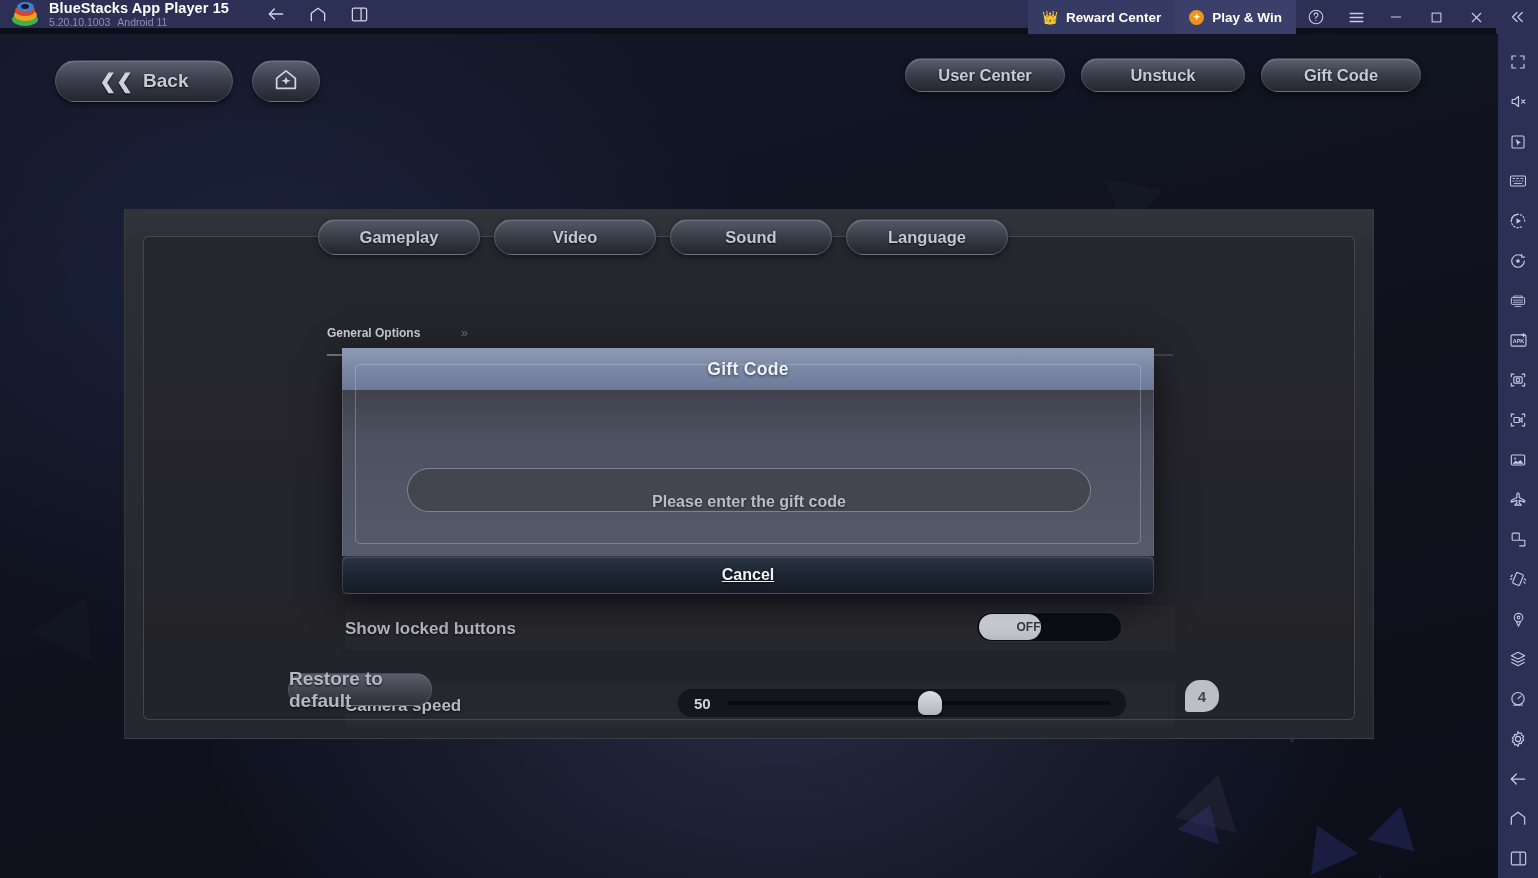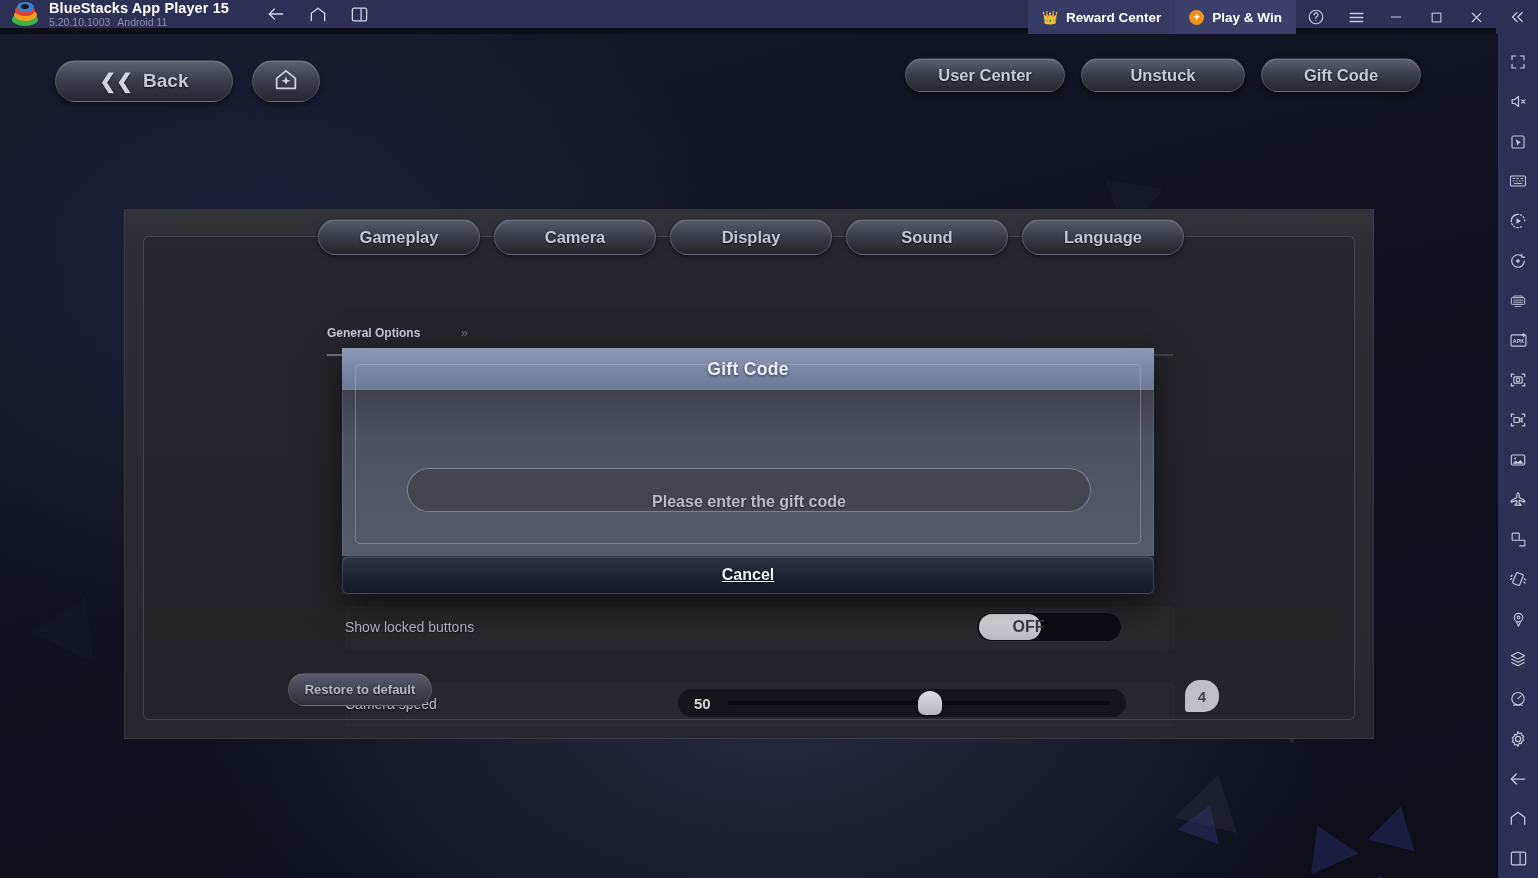--- a/index.html
+++ b/index.html
@@ -101,39 +101,39 @@
     text-shadow: 0 1px 2px rgba(0,0,0,.8); cursor: pointer;
   }
 
   .section-head {
     position: absolute; left: 202px; top: 113px; width: 847px;
   }
   .section-head .st { color: #c8ccd8; font-size: 12px; font-weight: bold; display: inline-block; }
   .section-head .arrows { color: #6b6f7c; font-size: 13px; margin-left: 36px; letter-spacing: -2px; }
   .section-rule { position: absolute; left: 202px; top: 144px; width: 846px; height: 2px; background: linear-gradient(90deg, #8c91a0, #5c6070 70%, #4a4d58); opacity: .75; }
 
-  .opt-row { position: absolute; left: 220px; color: #b5b9c6; font-size: 14px; font-weight: normal; text-shadow: 0 1px 2px rgba(0,0,0,.7); }
+  .opt-row { position: absolute; left: 220px; color: #b5b9c6; font-size: 17px; font-weight: bold; text-shadow: 0 1px 2px rgba(0,0,0,.7); }
   #opt-battle { top: 307px; }
   #opt-locked { top: 409px; }
   #opt-camera { top: 486px; }
 
   .opt-band { position: absolute; left: 220px; width: 830px; height: 44px; border-radius: 4px; background: rgba(255,255,255,.018); }
 
   
   .toggle {
     position: absolute; left: 851px; top: 402px; width: 146px; height: 30px;
     border-radius: 16px; background: #0c0e14;
     border: 1px solid rgba(140,146,165,.25);
     display: flex; align-items: center; cursor: pointer;
   }
   .toggle .knob {
     width: 62px; height: 26px; margin-left: 2px; border-radius: 14px;
     background: linear-gradient(180deg, #e9ebee, #b9bcc4);
     display: flex; align-items: center; justify-content: center;
-    color: #3a3d46; font-size: 16px; font-weight: bold; padding-left: 37px;
+    color: #3a3d46; font-size: 12px; font-weight: bold; padding-left: 37px;
   }
 
   
   .slider-wrap {
     position: absolute; left: 552px; top: 478px; width: 450px; height: 30px;
     border-radius: 15px; background: #15161c; border: 1px solid rgba(140,146,165,.14);
     display: flex; align-items: center;
   }
   .slider-val { color: #d2d5de; font-size: 15px; font-weight: bold; margin-left: 16px; width: 34px; }
   .slider-track { position: relative; flex: 1; height: 4px; background: #0a0b10; border-radius: 2px; margin-right: 16px; }
@@ -142,21 +142,21 @@
     background: linear-gradient(180deg, #dcdee3, #b3b6bd);
     border-radius: 12px 12px 7px 7px; transform: translateX(-50%);
     box-shadow: 0 1px 3px rgba(0,0,0,.6); cursor: pointer;
   }
 
   .restore-btn {
     position: absolute; left: 163px; top: 463px; width: 144px; height: 33px;
     border-radius: 18px;
     background: linear-gradient(180deg, #595e6c 0%, #42454f 50%, #2f3139 100%);
     border: 1px solid rgba(170,176,196,.20);
-    color: #b4b8c5; font-size: 13px; font-weight: bold;
+    color: #b4b8c5; font-size: 19px; font-weight: bold;
     display: flex; align-items: center; justify-content: center;
     text-shadow: 0 1px 2px rgba(0,0,0,.8); cursor: pointer; z-index: 4;
   }
   .speed-step {
     position: absolute; left: 1060px; top: 470px; width: 34px; height: 32px;
     background: #bcbfc3; border-radius: 15px 15px 15px 3px;
     display: flex; align-items: center; justify-content: center;
     color: #3f4650; font-size: 15px; font-weight: bold; cursor: pointer;
   }
 
@@ -336,24 +336,21 @@
     </div>
 
     <div class="settings-panel">
       <div class="settings-inner"></div>
 
       <div class="tabs">
         <div class="tab">
             <span>Gameplay</span>
           </div>
         <div class="tab">
-            <span>Camera</span>
-          </div>
-        <div class="tab">
-            <span>Display</span>
+            <span>Video</span>
           </div>
         <div class="tab">
             <span>Sound</span>
           </div>
         <div class="tab">
             <span>Language</span>
           </div>
       </div>
 
       <div class="section-head">

